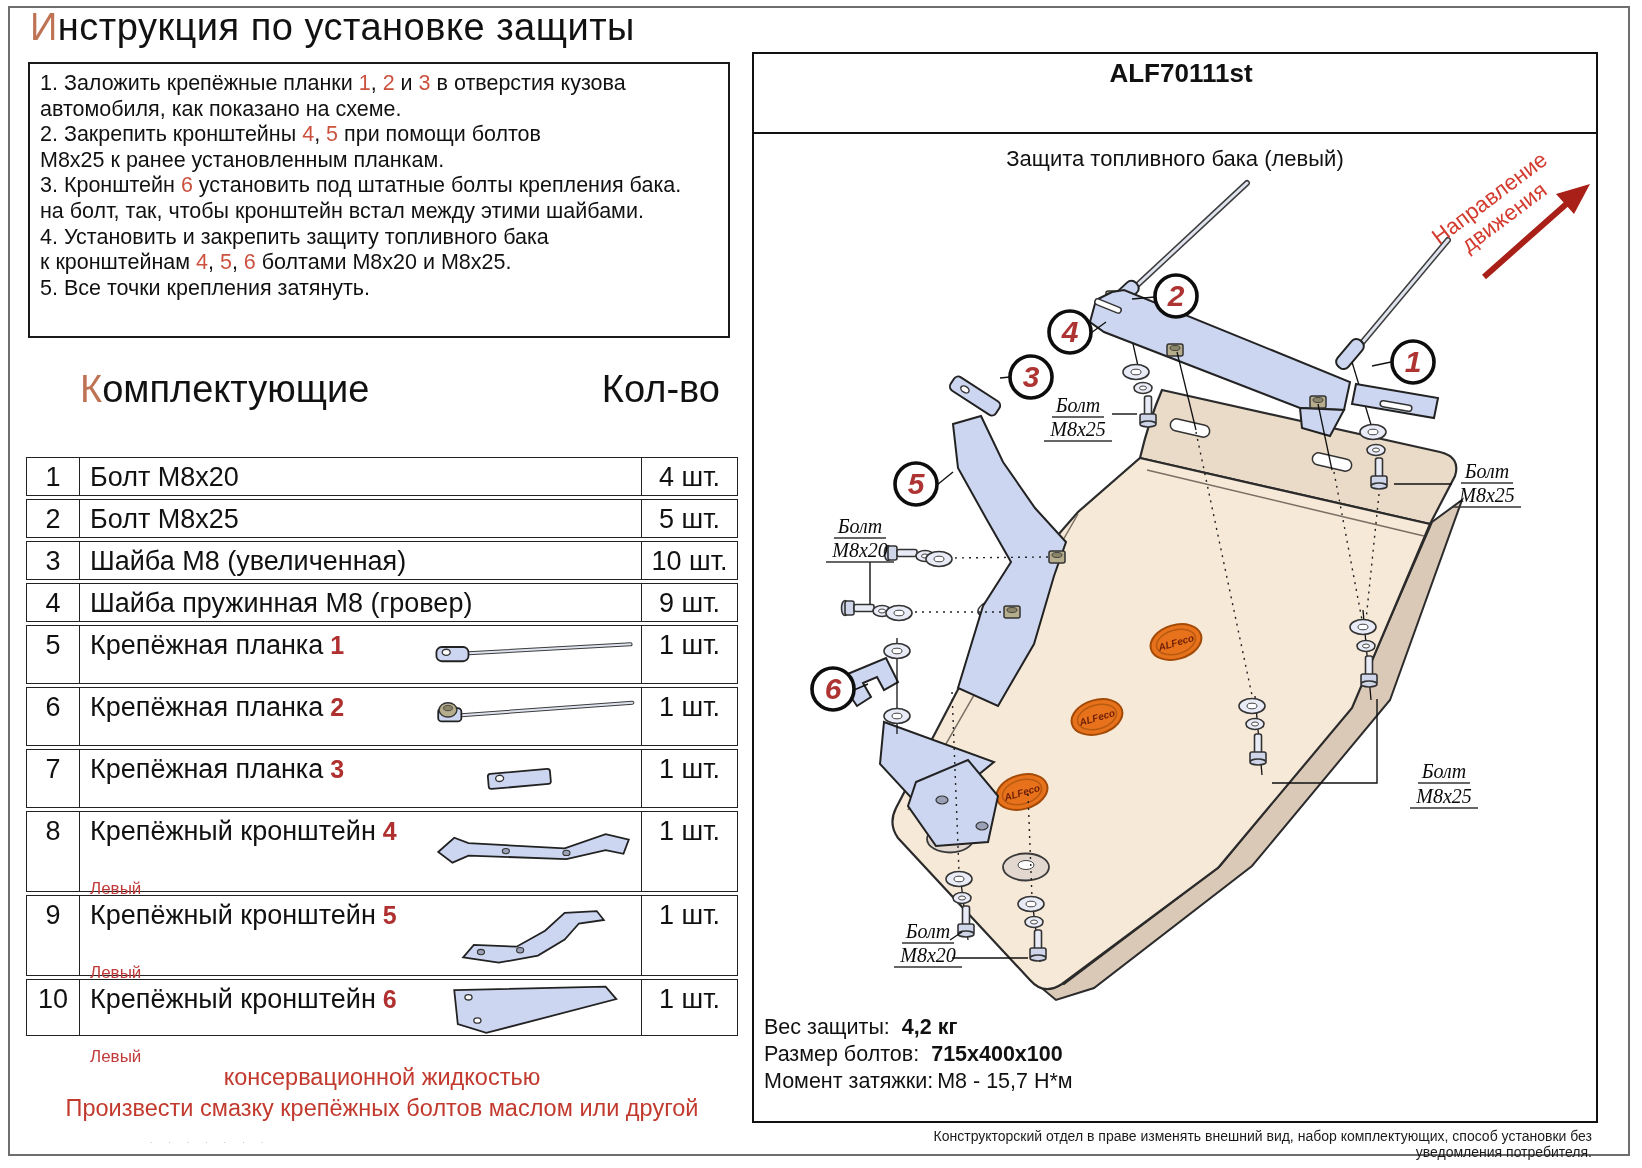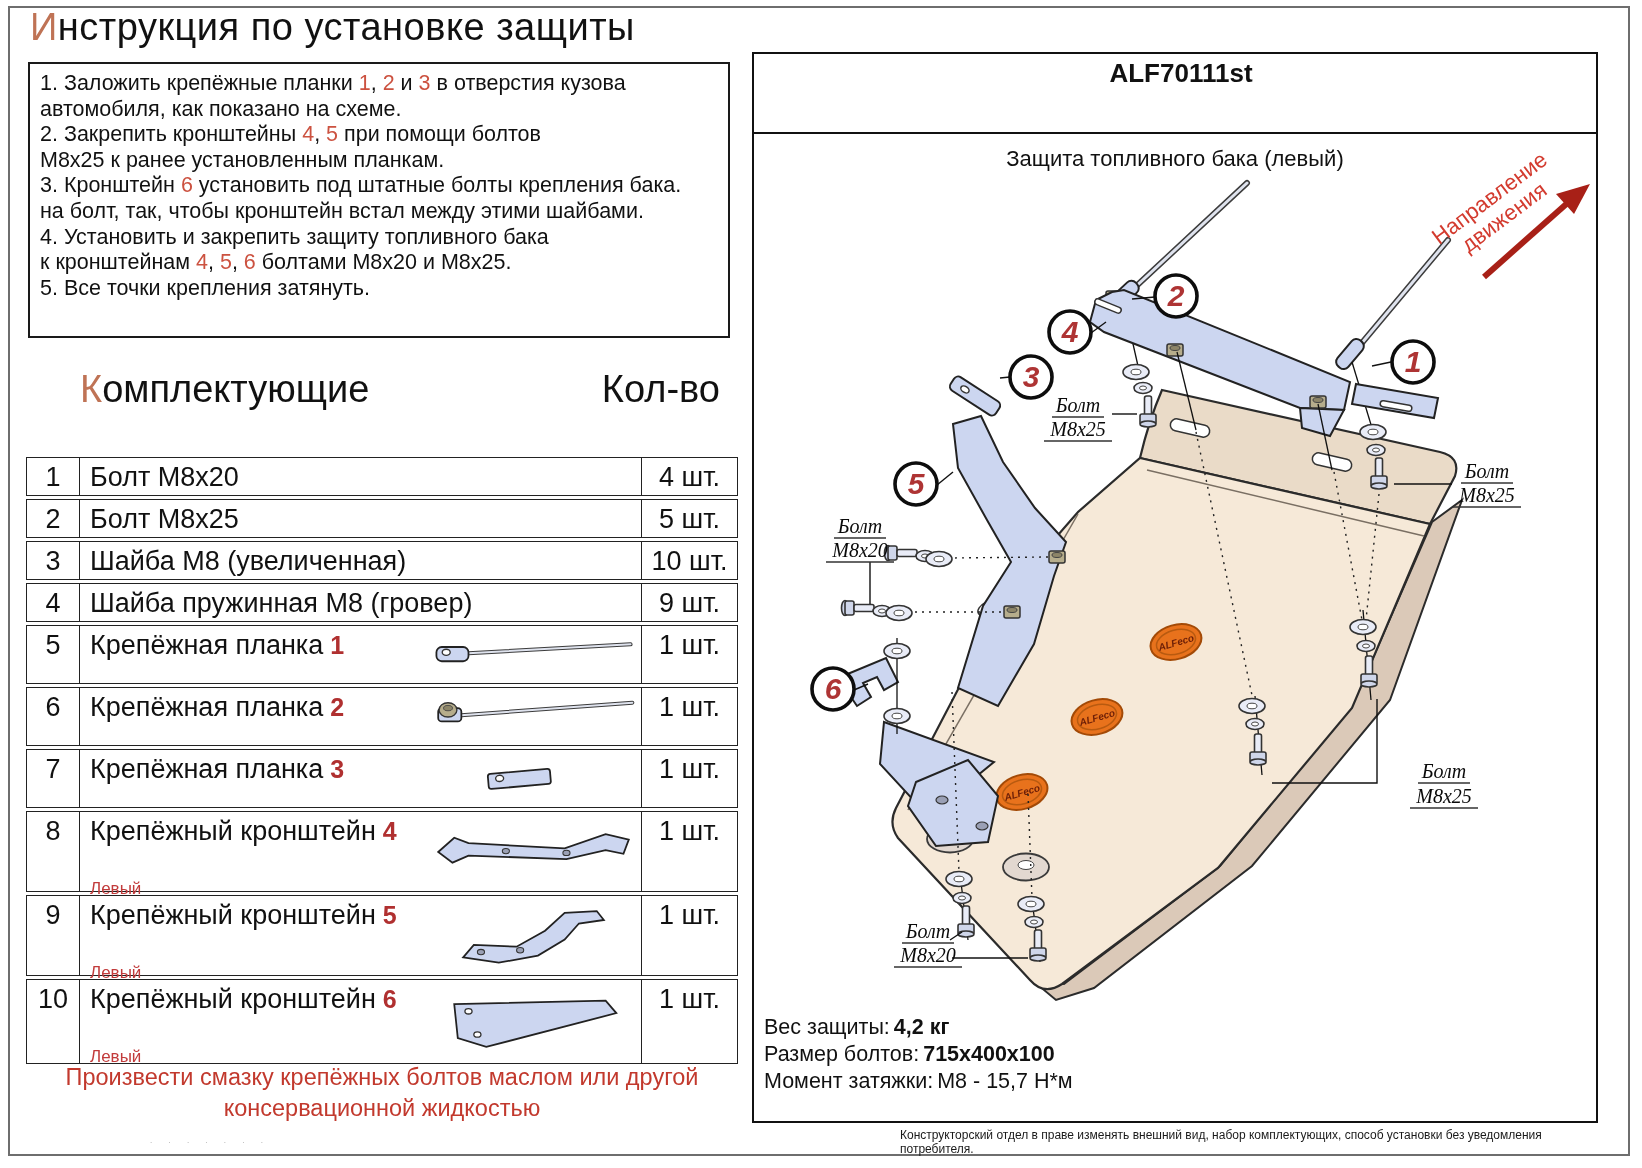--- a/index.html
+++ b/index.html
@@ -11,44 +11,44 @@
   .title{position:absolute;left:30px;top:6px;margin:0;font-size:38px;font-weight:400;letter-spacing:.5px;white-space:nowrap;}
   .t-accent{color:var(--title_accent);}
   .instr{position:absolute;left:28px;top:62px;width:678px;height:258px;border:2.5px solid #1a1a1a;
          padding:7px 10px;font-size:21.5px;line-height:25.6px;white-space:nowrap;}
   .instr .accent{color:var(--instr_accent);}
   .comp-head{position:absolute;left:26px;top:368px;width:712px;height:50px;font-size:38px;}
   .ch-left{position:absolute;left:54px;top:0;}
   .ch-right{position:absolute;right:18px;top:0;}
   .tbl{position:absolute;left:26px;top:457px;width:712px;}
   .t-row{display:flex;border:1.7px solid #222;margin-bottom:3px;box-sizing:border-box;background:#fff;}
-  .rh-s{height:39px;} .rh-m{height:59px;} .rh-l{height:81px;} .rh-l2{height:85px;}
+  .rh-s{height:39px;} .rh-m{height:59px;} .rh-l{height:81px;} .rh-l2{height:57px;}
   .cell-num{width:52px;text-align:center;font-size:27px;padding-top:4px;box-sizing:border-box;}
   .cell-name{flex:1;border-left:1.7px solid #222;border-right:1.7px solid #222;position:relative;
              padding:4px 10px 0;font-size:27px;box-sizing:border-box;}
   .p-accent{color:var(--table_accent);font-weight:700;margin-left:7px;font-size:25px;}
   .cell-name .sub{display:block;color:var(--side_label_red);font-size:17px;margin-top:32px;}
   .cell-qty{width:95px;text-align:center;font-size:27px;padding-top:4px;box-sizing:border-box;}
   .row-art{position:absolute;right:4px;top:50%;transform:translateY(-50%);width:207px;height:57px;}
   .note{position:absolute;left:26px;top:1062px;width:712px;text-align:center;
         color:var(--note_red);font-size:23.5px;line-height:31px;}
   .remnant{position:absolute;left:150px;top:1136px;color:#9a9a9a;font-size:8px;letter-spacing:7px;}
 
   
   .panel{position:absolute;left:752px;top:52px;width:846px;height:1071px;border:2.5px solid #111;box-sizing:border-box;}
   .panel-head{position:absolute;top:0;left:0;right:0;height:78px;border-bottom:2.5px solid #111;}
   .pn{text-align:center;font-size:26px;font-weight:700;margin-top:4px;margin-left:12px;}
   .ph-row{position:relative;font-size:21.5px;margin-top:7px;text-align:center;}
   .vehicle{position:absolute;left:14px;top:0;}
   .engine{position:absolute;right:12px;top:0;}
   .draw-title{position:absolute;top:92px;left:0;right:0;text-align:center;font-size:22px;}
   .specs{position:absolute;left:10px;top:960px;font-size:21.5px;line-height:27px;}
-  .specs b{margin-left:4px;}
+  .specs b{margin-left:12px;}
   .specs .nv{margin-left:4px;margin-top:19px;}
-  .fineprint{position:absolute;top:1128px;left:900px;width:692px;font-size:12px;color:#1a1a1a;}
+  .fineprint{position:absolute;top:1128px;left:900px;width:692px;text-align:right;font-size:14px;color:#1a1a1a;}
 
   
   .diagram{position:absolute;left:752px;top:132px;width:846px;height:876px;pointer-events:none;}
   .metal{fill:#e9ecf7;stroke:#333;stroke-width:1.6;}
   .metal2{fill:#cfd6ea;stroke:#333;stroke-width:1.6;}
   .hole{fill:#fff;stroke:#444;stroke-width:1;}
   .nutf{fill:#b6ad8c;stroke:#333;stroke-width:1.5;}
   .nuth{fill:#8d8568;stroke:#444;stroke-width:1;}
   .blue{fill:var(--part_blue);stroke:#222;stroke-width:2;}
   .screw{fill:#9aa0b5;stroke:#333;stroke-width:1.2;}
@@ -161,22 +161,22 @@
       <div class="t-row rh-l2">
         <div class="cell-num">10</div>
         <div class="cell-name"><span class="pname">Крепёжный кронштейн</span><span class="p-accent">6</span><span class="sub">Левый</span><svg class="row-art" viewBox="0 0 230 64">
             <use href="#art-bracket6"></use>
           </svg></div>
         <div class="cell-qty">1 шт.</div>
       </div>
     </div>
 
   <div class="note">
+    <div>консервационной жидкостью</div>
     <div>Произвести смазку крепёжных болтов маслом или другой</div>
-    <div>консервационной жидкостью</div>
   </div>
 
   <div class="remnant">. .      .   .     .       .  .</div>
 
   <div class="panel">
     <div class="panel-head">
       <div class="pn">ALF70111st</div>
     </div>
     <div class="draw-title">Защита топливного бака (левый)</div>
     <div class="specs">

